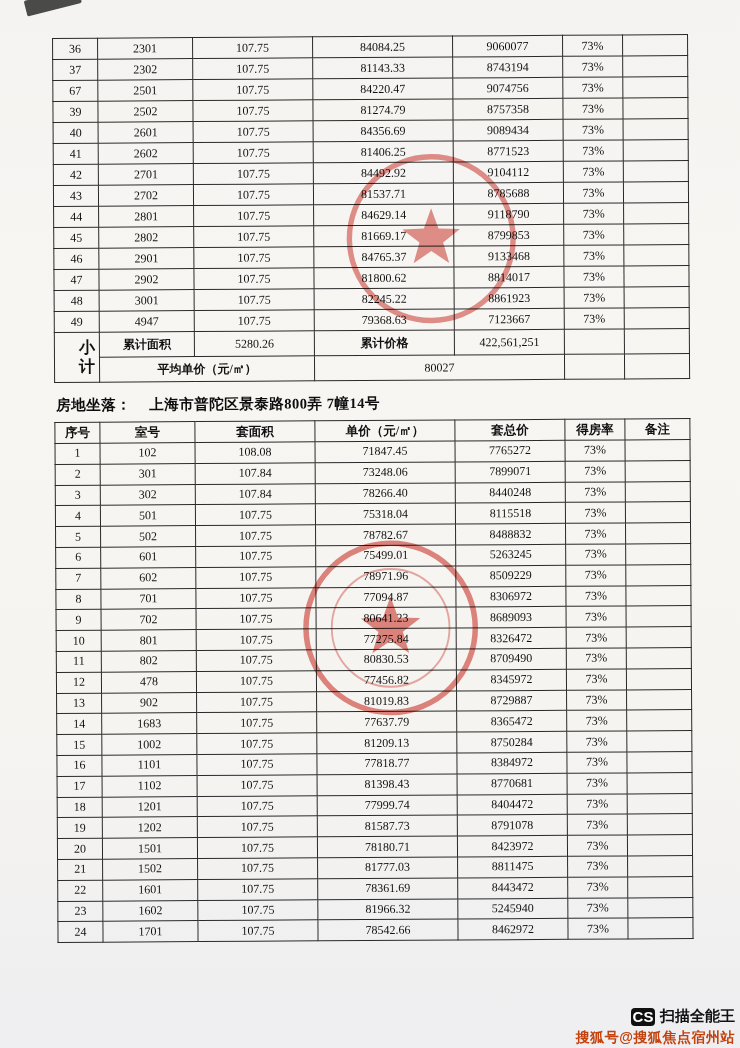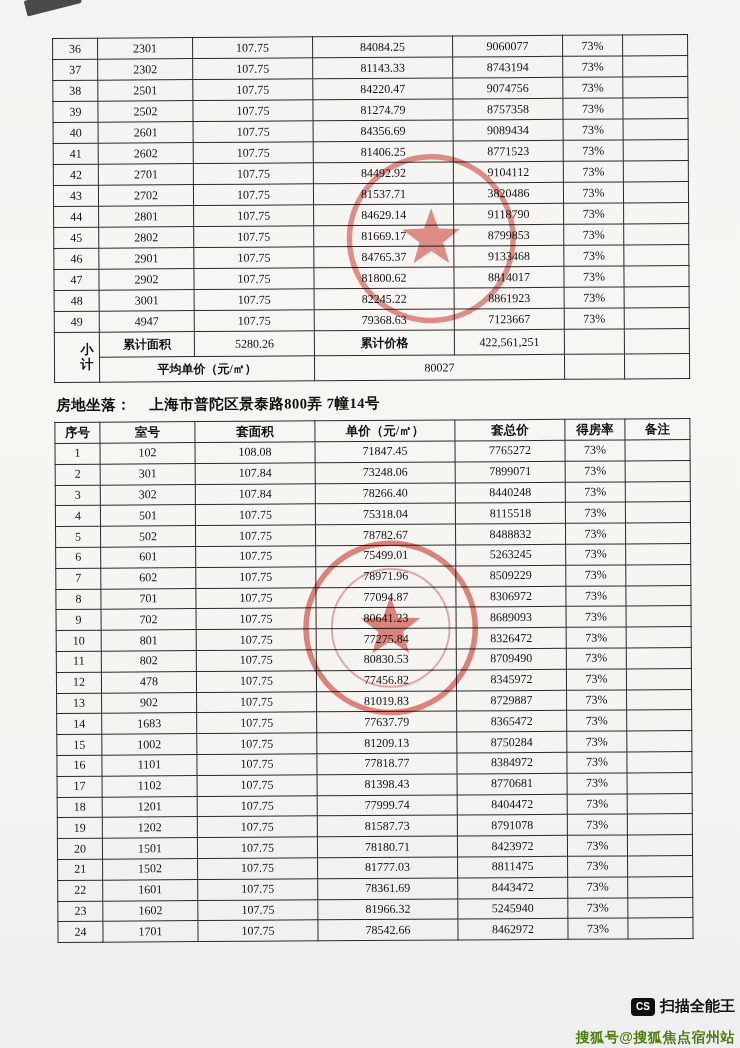--- a/index.html
+++ b/index.html
@@ -23,41 +23,41 @@
     font-size:12px;color:#111;padding:0;white-space:nowrap;overflow:hidden;
   }
   th{font-weight:bold;font-size:12.5px;}
   .t1{position:absolute;left:55px;top:36px;width:635px;}
   .t1 td{height:20px;}
   .t1 .subrow td, .t1 .subrow1 td{height:24px;}
   .t2{position:absolute;left:55px;top:420px;width:635px;}
   .t2 td{height:19.8px;}
   .t2 th{height:20px;margin-top:20px;}
   .b{font-weight:bold;}
-  .xiaoji{white-space:normal;line-height:1.15;font-size:13px;padding-left:20px;}
+  .xiaoji{white-space:normal;line-height:1.15;font-size:16px;padding-left:20px;}
   .heading{
     position:absolute;left:57px;top:394px;font-size:14.5px;font-weight:bold;color:#0d0d0d;
     letter-spacing:.5px;white-space:nowrap;
   }
   .heading .gap{display:inline-block;width:18px;}
   .stamp{position:absolute;mix-blend-mode:multiply;opacity:.55;pointer-events:none;}
   .stamp-top{left:344px;top:150px;width:178px;height:178px;}
   .stamp-bottom{left:298px;top:536px;width:184px;height:184px;opacity:.6;}
   .footer{
     position:absolute;right:5px;bottom:1px;text-align:right;
     font-family:"Liberation Sans","DejaVu Sans",sans-serif;
   }
   .scanner-row{display:flex;align-items:center;justify-content:flex-end;gap:5px;}
   .cs-icon{
     width:24px;height:18px;background:#101010;color:#fff;border-radius:4px;
     display:inline-flex;align-items:center;justify-content:center;
-    font-size:10px;font-weight:bold;font-family:"Liberation Sans",sans-serif;
+    font-size:15px;font-weight:bold;font-family:"Liberation Sans",sans-serif;
   }
   .scanner-label{font-size:15px;font-weight:bold;color:#111;}
-  .watermark{margin-top:13px;font-size:14px;color:#4d7c0f;font-weight:bold;letter-spacing:.5px;}
+  .watermark{margin-top:3px;font-size:14px;color:#c2410c;font-weight:bold;letter-spacing:.5px;}
 </style>
 </head>
 <body>
 
 <div class="paper"></div>
 
 <div class="tilt">
 
   <div class="corner-artifact"></div>
 
@@ -84,21 +84,21 @@
         <tr>
           <td>37</td>
           <td>2302</td>
           <td>107.75</td>
           <td>81143.33</td>
           <td>8743194</td>
           <td>73%</td>
           <td></td>
         </tr>
         <tr>
-          <td>38</td>
+          <td>67</td>
           <td>2501</td>
           <td>107.75</td>
           <td>84220.47</td>
           <td>9074756</td>
           <td>73%</td>
           <td></td>
         </tr>
         <tr>
           <td>39</td>
           <td>2502</td>
@@ -133,21 +133,21 @@
           <td>84492.92</td>
           <td>9104112</td>
           <td>73%</td>
           <td></td>
         </tr>
         <tr>
           <td>43</td>
           <td>2702</td>
           <td>107.75</td>
           <td>81537.71</td>
-          <td>3820486</td>
+          <td>8785688</td>
           <td>73%</td>
           <td></td>
         </tr>
         <tr>
           <td>44</td>
           <td>2801</td>
           <td>107.75</td>
           <td>84629.14</td>
           <td>9118790</td>
           <td>73%</td>

